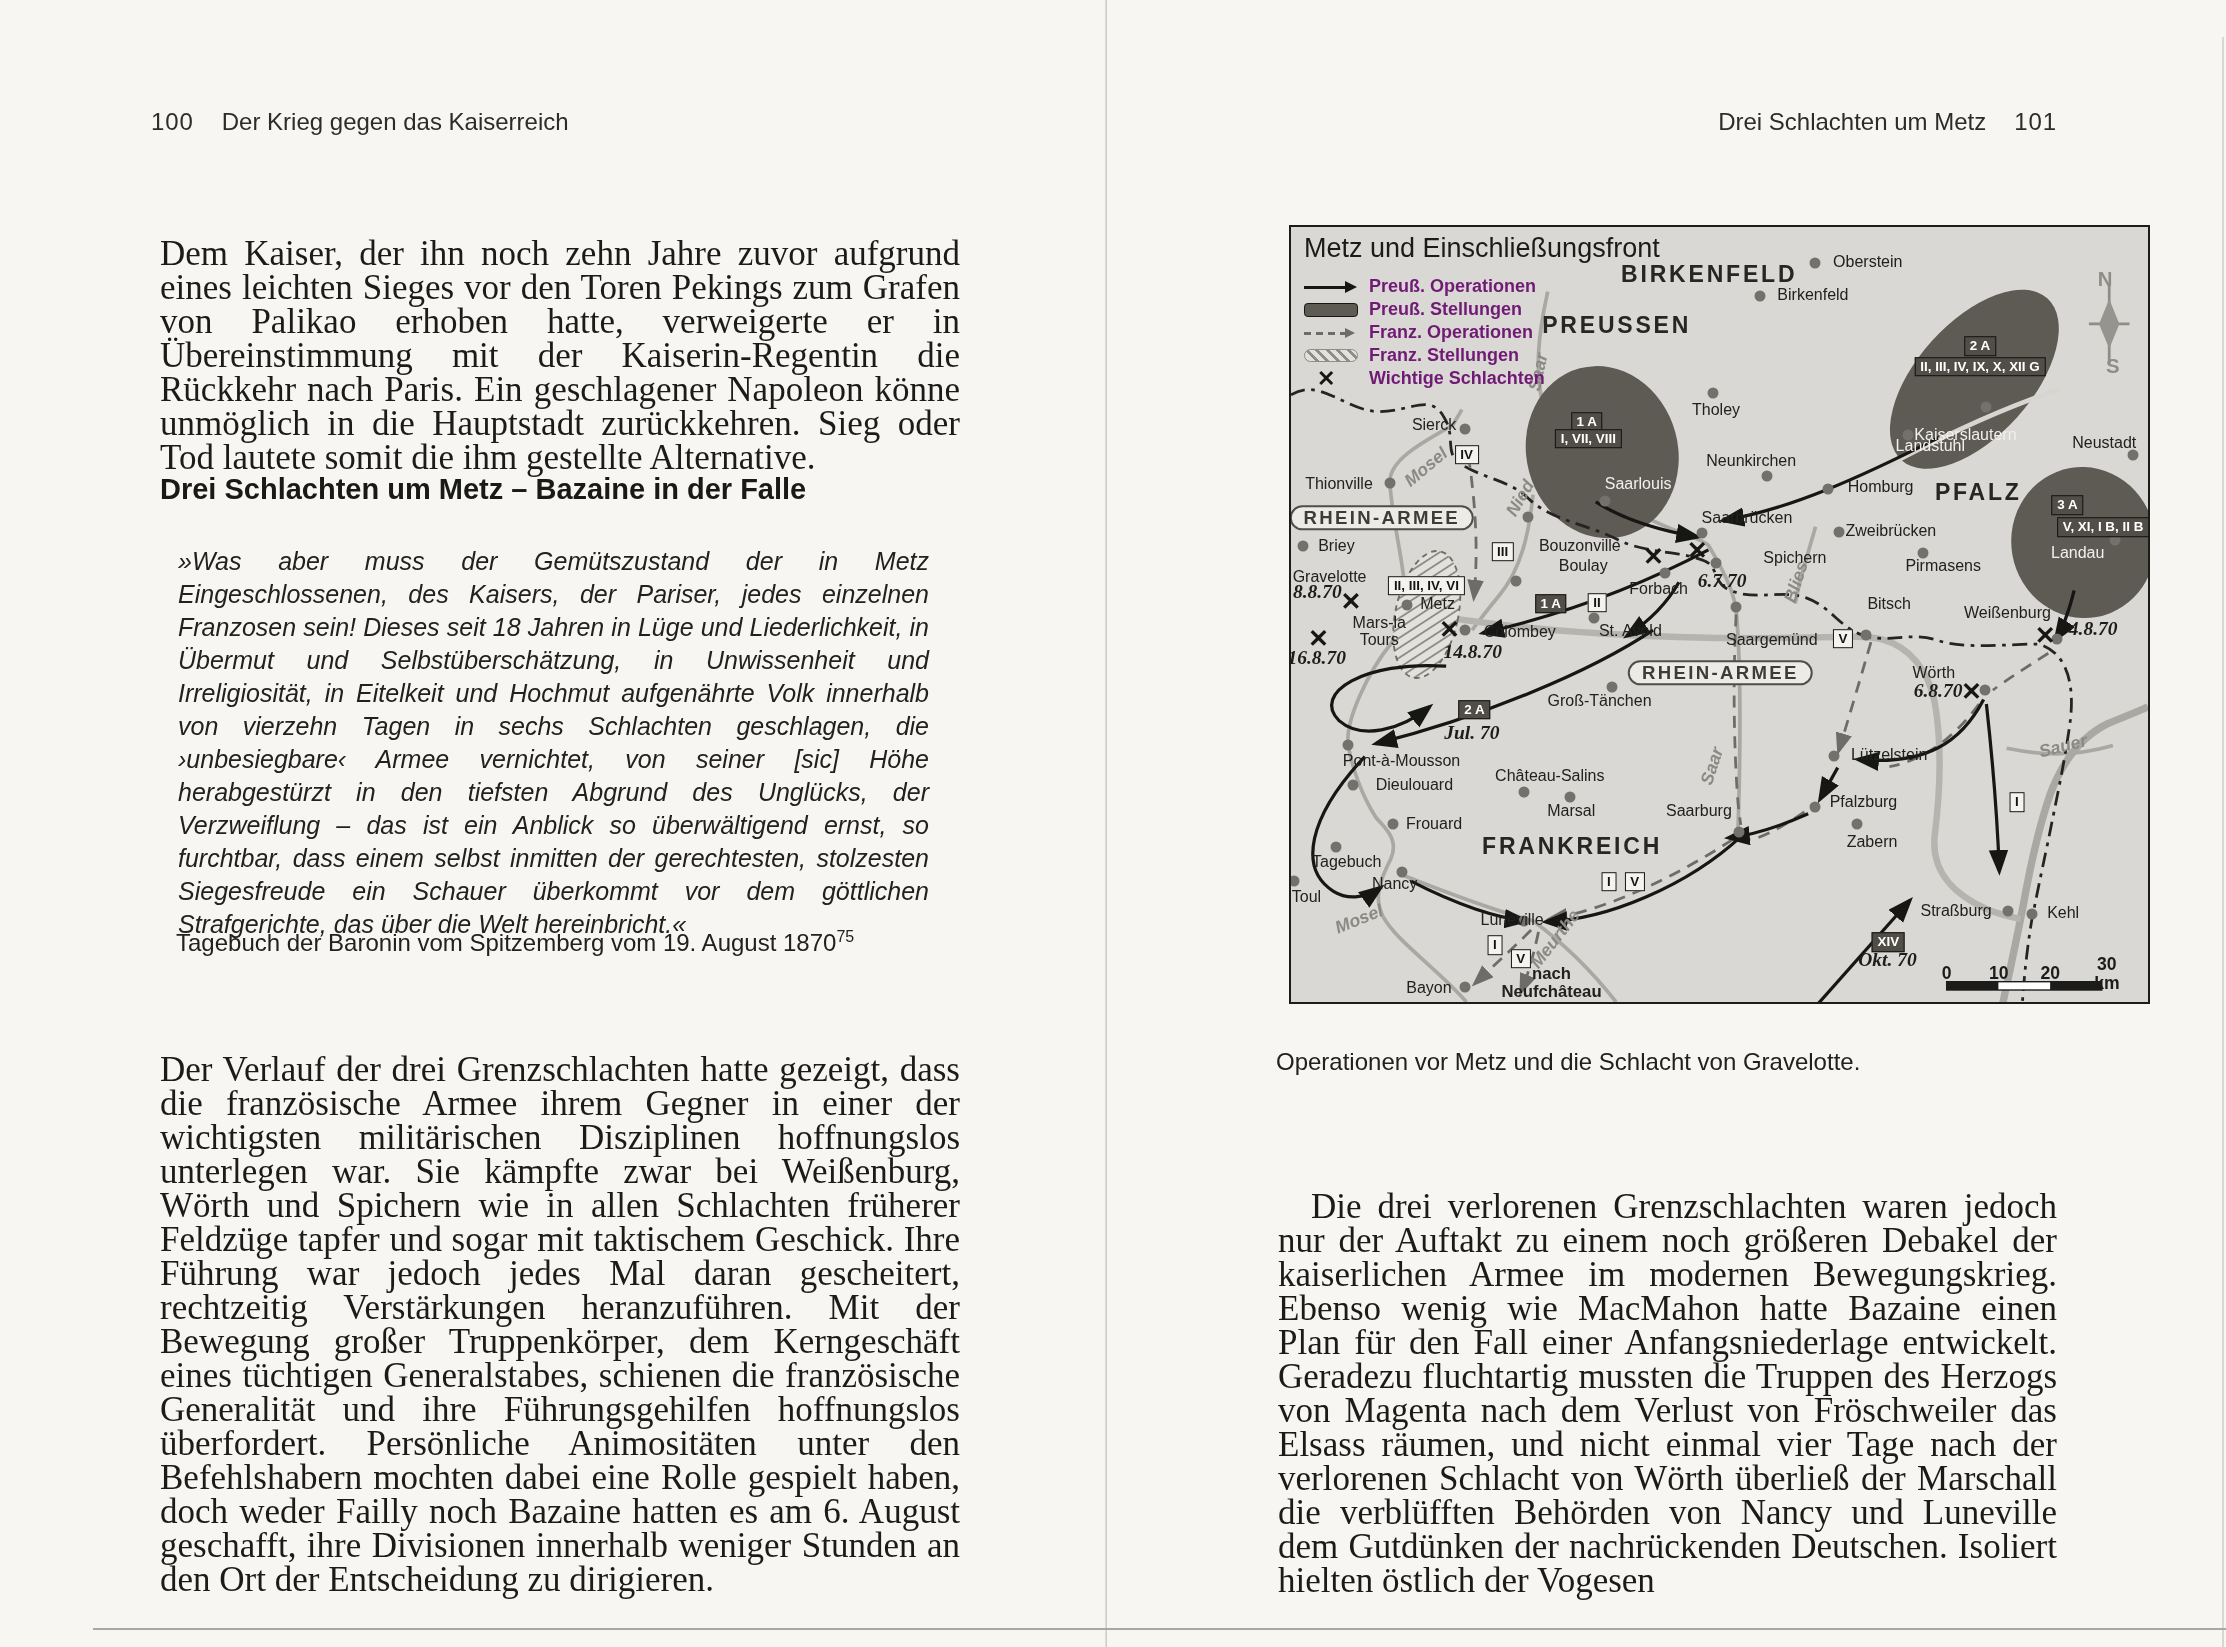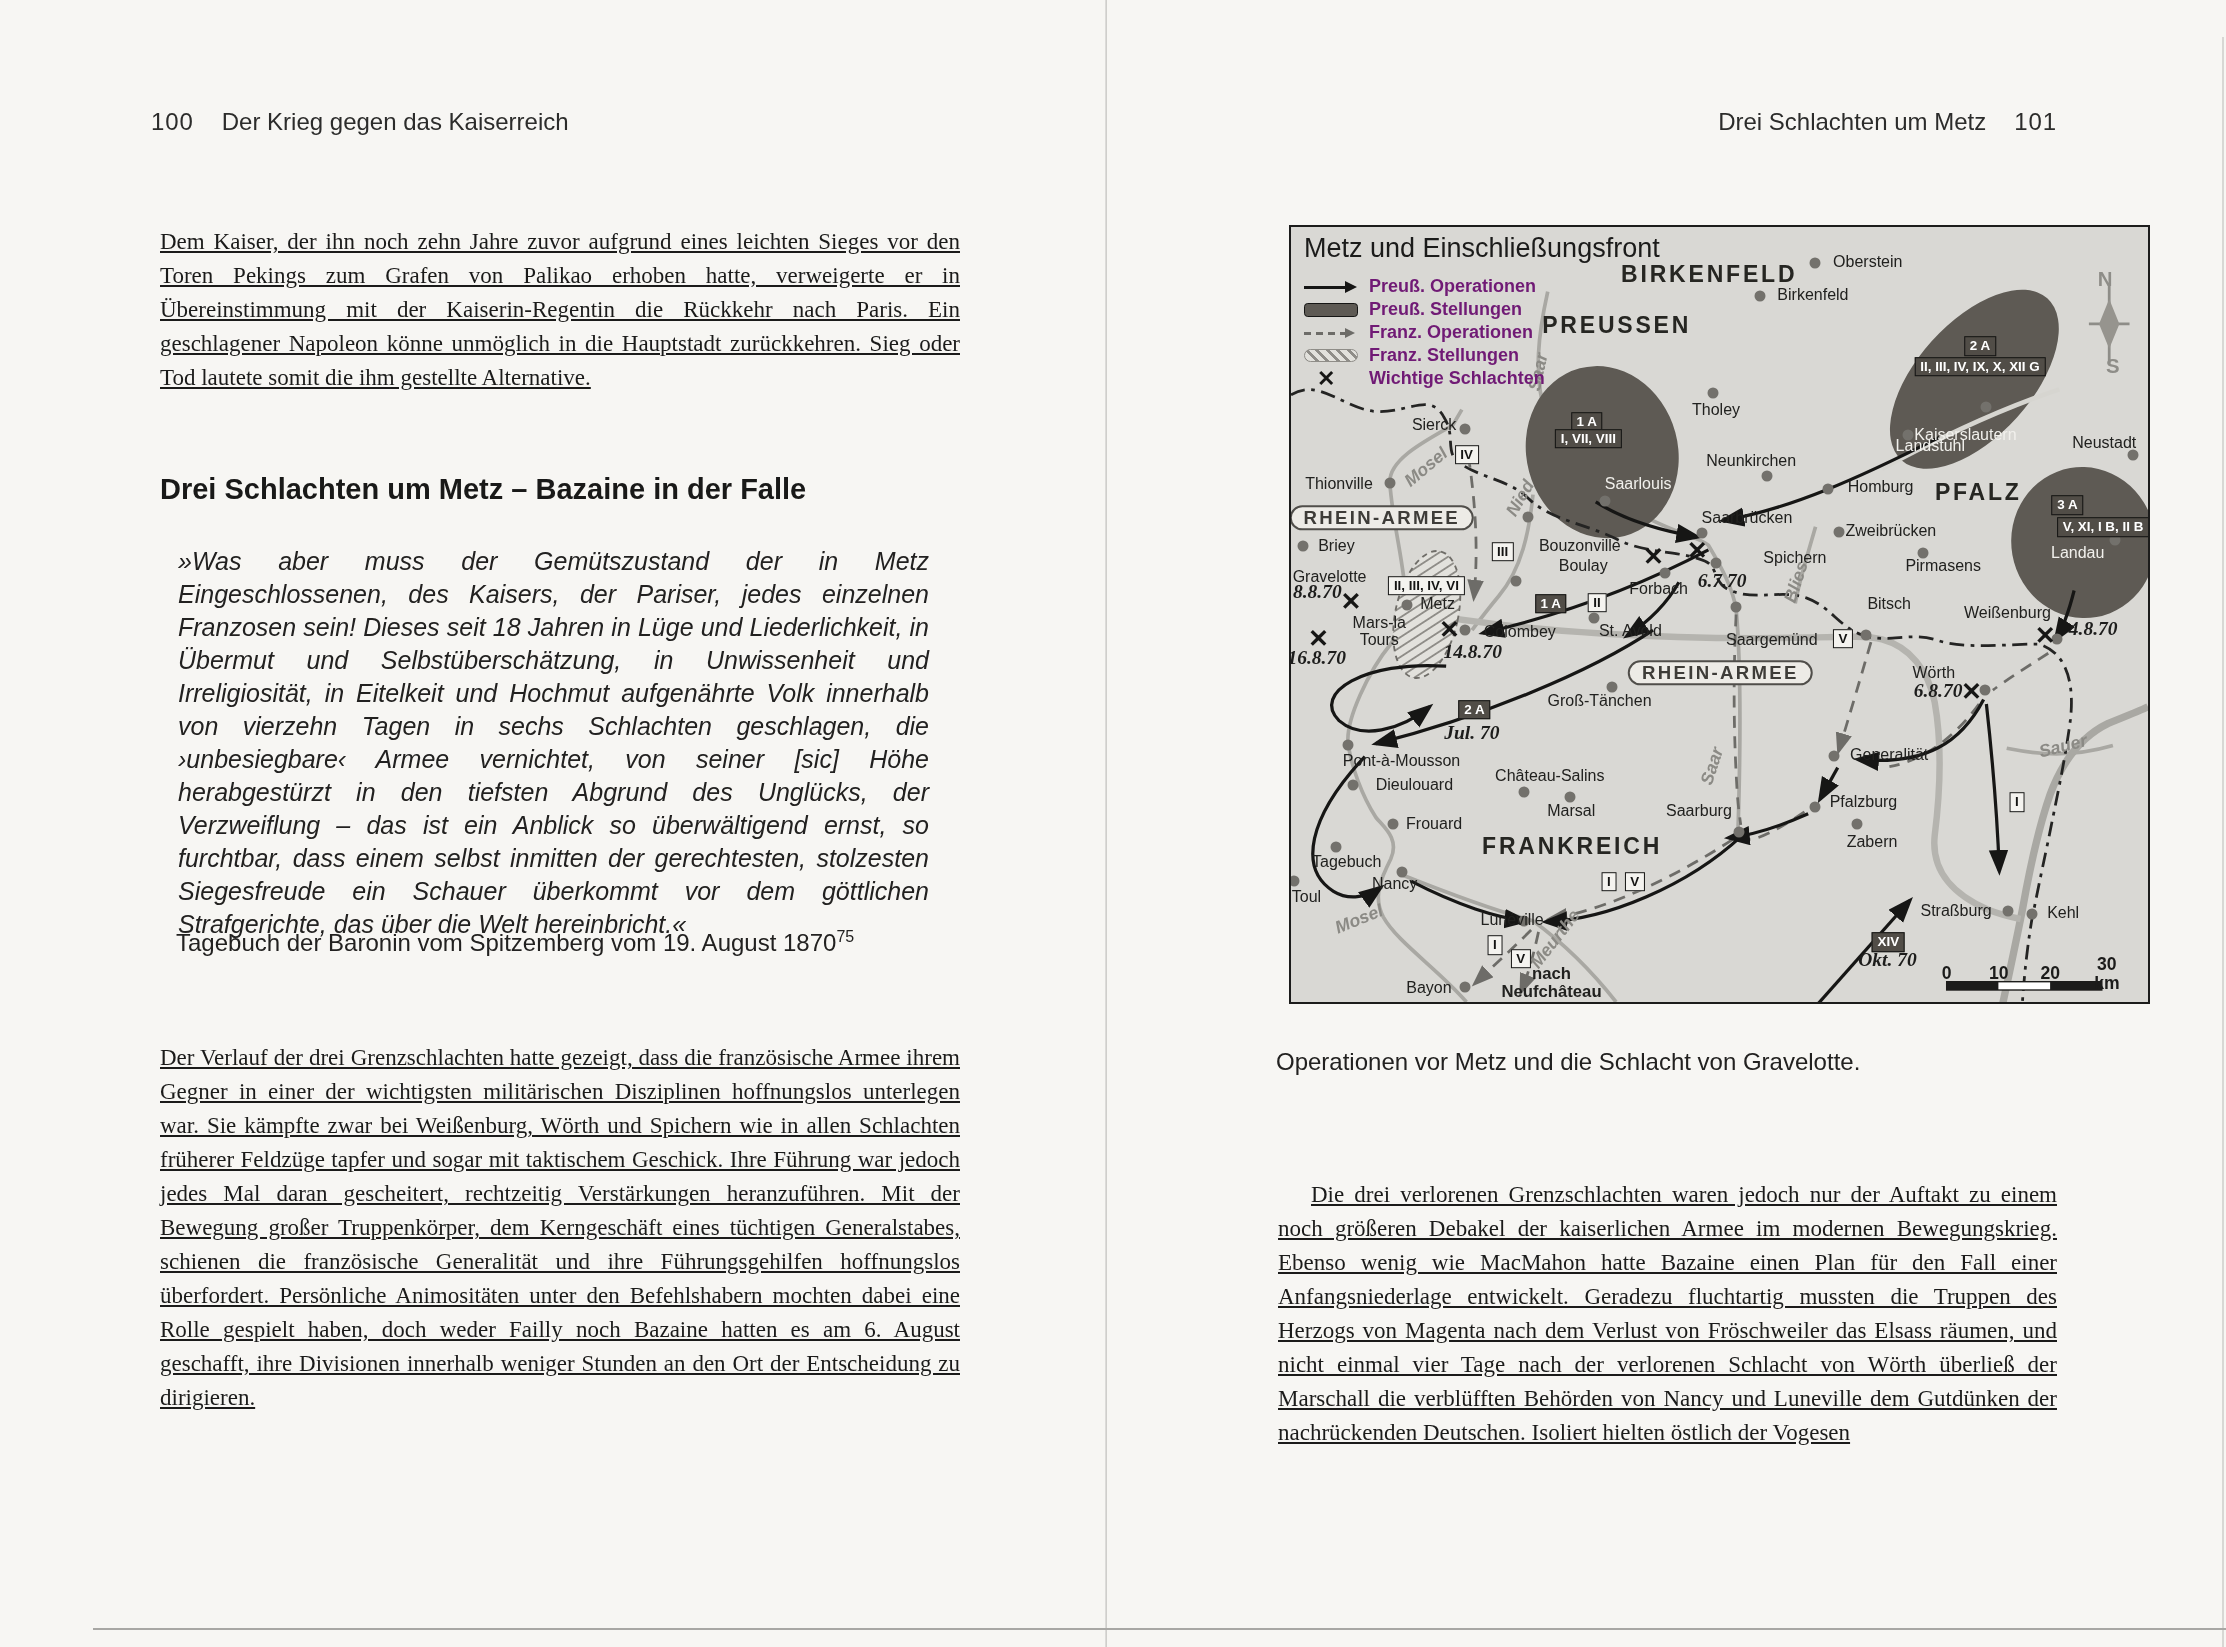--- a/index.html
+++ b/index.html
@@ -10,21 +10,21 @@
     overflow:hidden;
   }
   .hairline-bottom { position:absolute; left:93px; right:0; top:1628px; height:1.9px; background:#a8a7a4; }
   .fold-line { position:absolute; left:1105px; top:0; width:1.9px; height:1647px; background:linear-gradient(90deg,#e2e1de,#c9c8c5); }
   .edge-right { position:absolute; left:2222px; top:37px; width:1.9px; height:1610px; background:#d8d7d4; }
 
   .runhead { position:absolute; top:108px; font-family:"Liberation Sans", sans-serif; font-size:24px; color:#2c2c2b; display:flex; gap:28px; }
   .runhead .num { letter-spacing:0.9px; }
   .runhead.right { right:169px; }
 
-  .body-par { position:absolute; font-size:23px; line-height:34px; text-align:justify;text-decoration:underline; }
+  .body-par { position:absolute; font-size:35px; line-height:34px; text-align:justify; }
   .heading { position:absolute; left:160px; top:473px; width:800px; margin:0;
     font-family:"Liberation Sans", sans-serif; font-weight:700; font-size:29px; color:#191918; }
   .quote { position:absolute; left:178px; top:545px; width:751px; margin:0;
     font-family:"Liberation Sans", sans-serif; font-style:italic; font-size:25px; line-height:33px; text-align:justify; color:#222120; }
   .attrib { position:absolute; left:176px; top:928px; margin:0;
     font-family:"Liberation Sans", sans-serif; font-size:24px; color:#222120; }
   .attrib sup { font-size:16px; }
   .caption { position:absolute; left:1276px; top:1048px; width:798px; margin:0;
     font-family:"Liberation Sans", sans-serif; font-size:24px; color:#222120; }
   .indent1 { text-indent:33px; }
@@ -285,21 +285,21 @@
         <span class="ml city" style="left: 12.1%; top: 84.8%;">Nancy</span>
         <span class="ml dot" style="left: 12.9%; top: 83.2%;"></span>
         <span class="ml city" style="left: 1.8%; top: 86.5%;">Toul</span>
         <span class="ml dot" style="left: 0.3%; top: 84.4%;"></span>
         <span class="ml city" style="left: 21.6%; top: 89.4%; margin-left: 36px;">Lunéville</span>
         <span class="ml dot" style="left: 27.2%; top: 89.5%;"></span>
         <span class="ml city" style="left: 16.1%; top: 98.2%;">Bayon</span>
         <span class="ml dot" style="left: 20.3%; top: 98.1%;"></span>
         <span class="ml city" style="left: 47.6%; top: 75.4%;">Saarburg</span>
         <span class="ml dot" style="left: 52.3%; top: 78%;"></span>
-        <span class="ml city" style="left: 69.8%; top: 68.1%;">Generalität</span>
+        <span class="ml city" style="left: 69.8%; top: 68.1%;">Lützelstein</span>
         <span class="ml dot" style="left: 63.4%; top: 68.3%;"></span>
         <span class="ml city" style="left: 66.8%; top: 74.2%;">Pfalzburg</span>
         <span class="ml dot" style="left: 61.1%; top: 74.9%;"></span>
         <span class="ml city" style="left: 67.8%; top: 79.4%;">Zabern</span>
         <span class="ml dot" style="left: 66.1%; top: 77%;"></span>
         <span class="ml city" style="left: 77.6%; top: 88.2%;">Straßburg</span>
         <span class="ml dot" style="left: 83.7%; top: 88.3%;"></span>
         <span class="ml city" style="left: 90.1%; top: 88.5%;">Kehl</span>
         <span class="ml dot" style="left: 86.5%; top: 88.6%;"></span>
         <span class="ml xmark" style="left: 7%; top: 48.3%;">✕</span>

